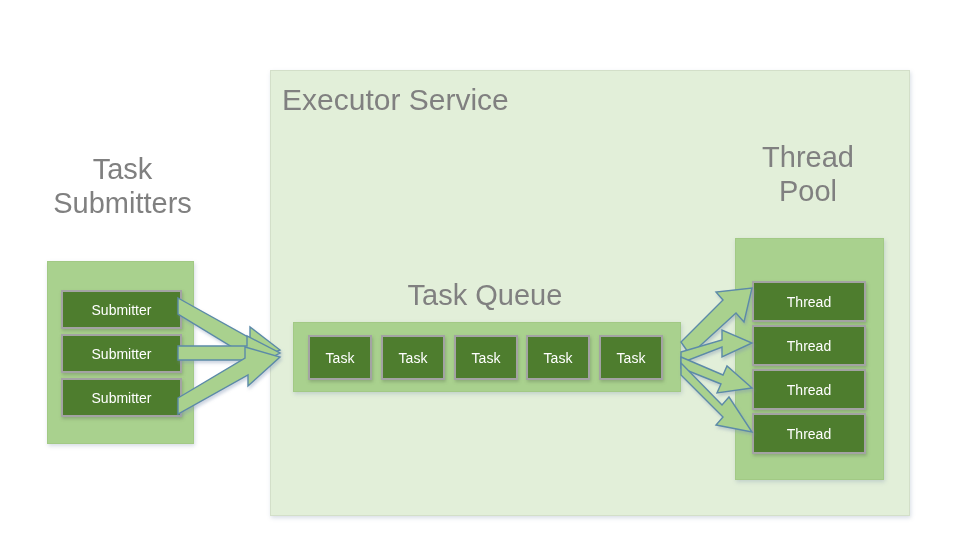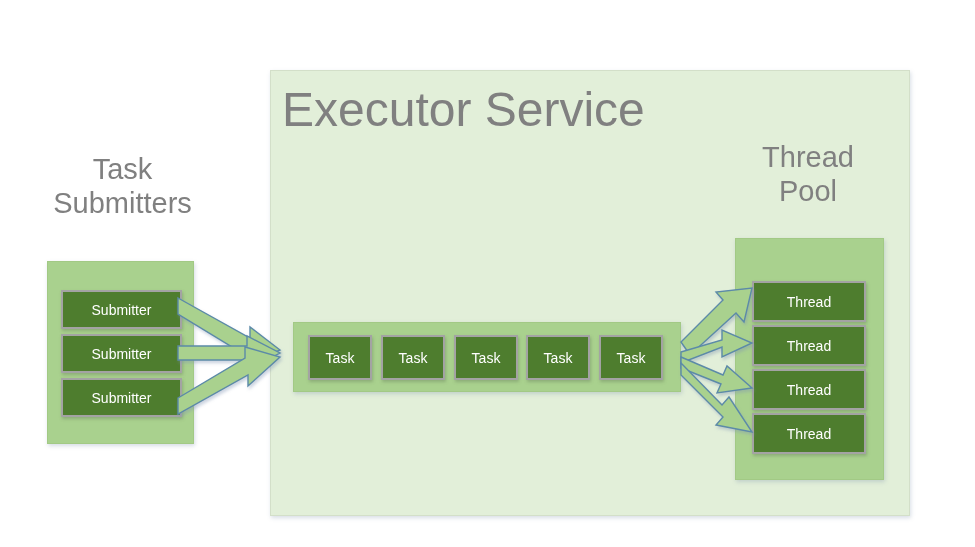--- a/index.html
+++ b/index.html
@@ -44,21 +44,21 @@
     color: #ffffff;
     display: flex;
     align-items: center;
     justify-content: center;
     box-shadow: 1px 2px 3px rgba(90,110,80,0.35);
     user-select: none;
   }
 
   
   #executor-panel { left: 270px; top: 70px;  width: 638px; height: 444px; }
-  #executor-title { left: 282px; top: 82px;  width: 430px; font-size: 48px; text-align: left; }
+  #executor-title { left: 282px; top: 82px;  width: 430px; font-size: 30px; text-align: left; }
 
   #submitters-title { left: 10px;  top: 152px; width: 225px; font-size: 29px; }
   #submitters-panel { left: 47px;  top: 261px; width: 145px; height: 181px; }
 
   #queue-title { left: 320px; top: 278px; width: 330px; font-size: 29px; }
   #queue-panel { left: 293px; top: 322px; width: 386px; height: 68px; }
 
   #threadpool-title { left: 722px; top: 140px; width: 172px; font-size: 29px; }
   #threadpool-panel { left: 735px; top: 238px; width: 147px; height: 240px; }
 
@@ -92,20 +92,21 @@
 
   <div class="label" id="submitters-title">Task
 Submitters</div>
 
   <div class="panel-mid" id="submitters-panel"></div>
 
   <div class="chip submitter-chip" style="top:290px;">Submitter</div>
   <div class="chip submitter-chip" style="top:334px;">Submitter</div>
   <div class="chip submitter-chip" style="top:378px;">Submitter</div>
 
+  <div class="label" id="queue-title">Task Queue</div>
 
   <div class="panel-mid" id="queue-panel"></div>
 
   <div class="chip task-chip" style="left:308px;">Task</div>
   <div class="chip task-chip" style="left:381px;">Task</div>
   <div class="chip task-chip" style="left:454px;">Task</div>
   <div class="chip task-chip" style="left:526px;">Task</div>
   <div class="chip task-chip" style="left:599px;">Task</div>
 
   <div class="label" id="threadpool-title">Thread

